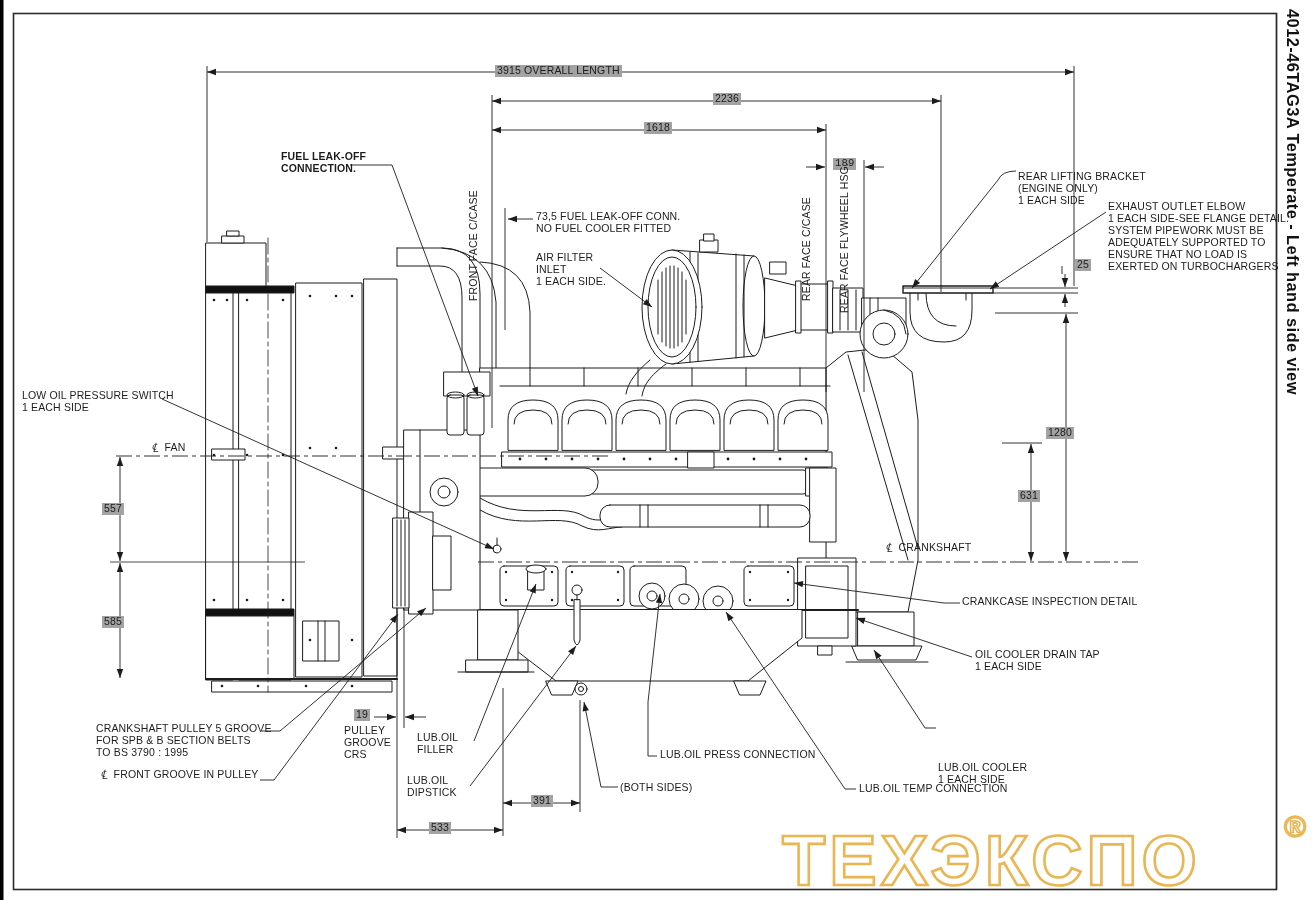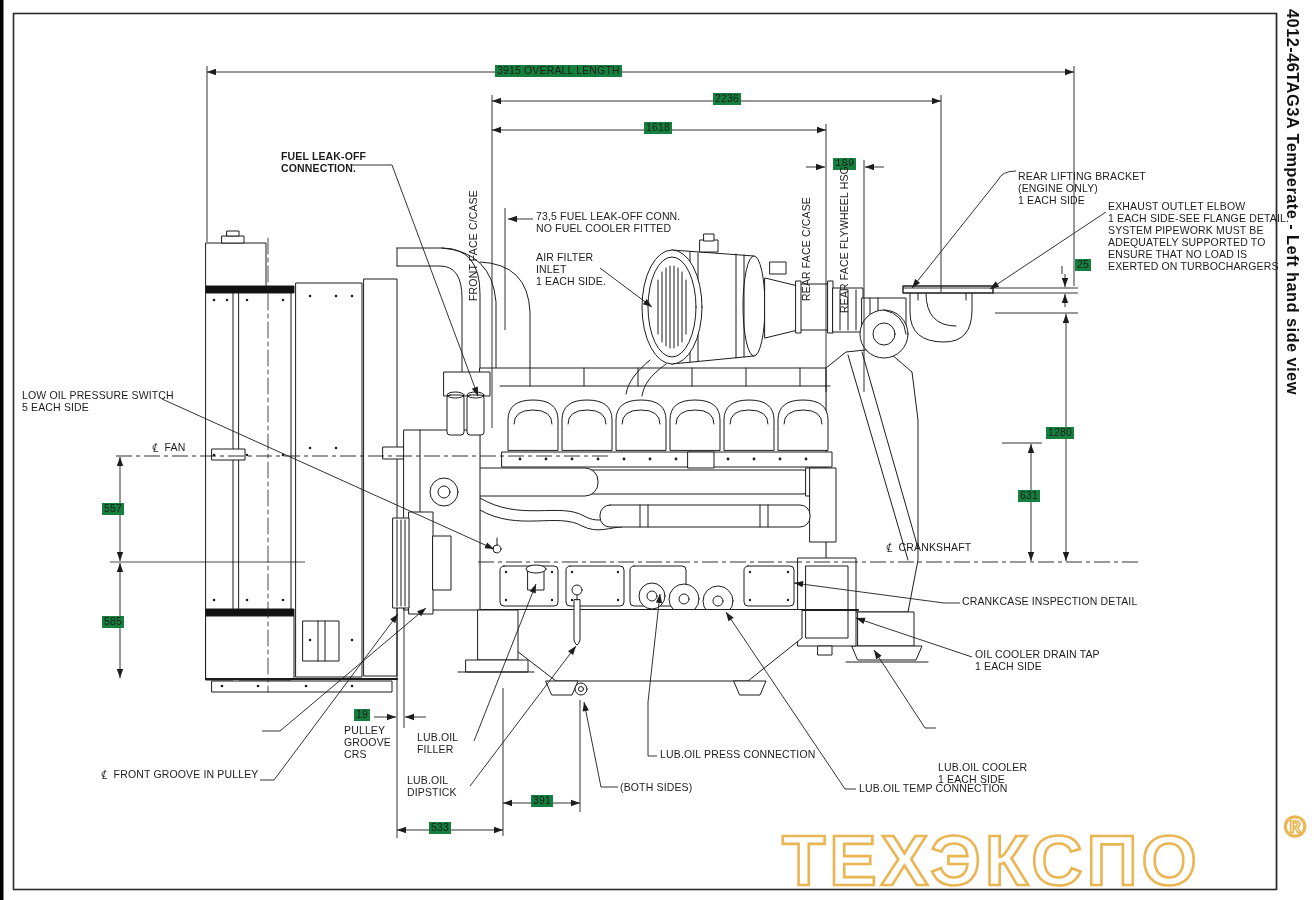--- a/index.html
+++ b/index.html
@@ -1,21 +1,21 @@
 <!DOCTYPE html>
 <html><head>
 <meta charset="utf-8">
 <style>
   html,body{margin:0;padding:0;background:#e8e8e8;}
   #sheet{position:relative;width:1314px;height:900px;background:#ffffff;overflow:hidden;
          font-family:"Liberation Sans",sans-serif;}
   svg{position:absolute;left:0;top:0;z-index:1;}
   .lbl{position:absolute;z-index:5;font-family:"Liberation Sans",sans-serif;font-size:10.5px;
        color:#1c1c1c;line-height:1.14;white-space:pre-line;letter-spacing:.15px;}
-  .dim{background:#15803d;padding:0 2px;z-index:5;}
+  .dim{background:#a3a3a3;padding:0 2px;z-index:5;}
   .vert{transform:rotate(-90deg);transform-origin:0 100%;white-space:nowrap;}
   .clrow{display:flex;align-items:center;gap:6px;white-space:nowrap;}
   .cl-sym{font-size:13px;font-style:italic;}
   .vtitle{position:absolute;left:1283px;top:9px;z-index:6;writing-mode:vertical-rl;
           font-weight:bold;font-size:16.5px;letter-spacing:.4px;color:#111;white-space:nowrap;}
   .wm{position:absolute;left:782px;top:820px;z-index:8;font-weight:bold;font-size:71px;
       letter-spacing:4px;color:transparent;-webkit-text-stroke:2.6px #eab653;white-space:nowrap;text-align:right;}
   .wm-reg{position:absolute;left:1284px;top:810px;z-index:8;font-weight:bold;font-size:30px;
       color:transparent;-webkit-text-stroke:1.6px #eab653;}
 </style>
@@ -352,21 +352,21 @@
 <div class="lbl vert" style="left:851px;top:301px;">REAR FACE FLYWHEEL HSG.</div>
 
 <div class="lbl" style="left:281px;top:151px;font-weight:bold;">FUEL LEAK-OFF
 CONNECTION.</div>
 <div class="lbl" style="left:536px;top:211px;">73,5   FUEL LEAK-OFF CONN.
 NO FUEL COOLER FITTED</div>
 <div class="lbl" style="left:536px;top:252px;">AIR FILTER
 INLET
 1 EACH SIDE.</div>
 <div class="lbl" style="left:22px;top:390px;">LOW OIL PRESSURE SWITCH
-5 EACH SIDE</div>
+1 EACH SIDE</div>
 <div class="lbl" style="left:1018px;top:152px;margin-top:19px;">REAR LIFTING BRACKET
 (ENGINE ONLY)
 1 EACH SIDE</div>
 <div class="lbl" style="left:1108px;top:201px;">EXHAUST OUTLET ELBOW
 1 EACH SIDE-SEE FLANGE DETAIL.
 SYSTEM PIPEWORK MUST BE
 ADEQUATELY SUPPORTED TO
 ENSURE THAT NO LOAD IS
 EXERTED ON TURBOCHARGERS</div>
 
@@ -388,20 +388,23 @@
 
 <div class="lbl" style="left:962px;top:596px;">CRANKCASE INSPECTION DETAIL</div>
 <div class="lbl" style="left:975px;top:649px;">OIL COOLER DRAIN TAP
 1 EACH SIDE</div>
 <div class="lbl" style="left:938px;top:721px;margin-top:41px;">LUB.OIL COOLER
 1 EACH SIDE</div>
 <div class="lbl" style="left:660px;top:749px;">LUB.OIL PRESS CONNECTION</div>
 <div class="lbl" style="left:859px;top:783px;">LUB.OIL TEMP CONNECTION</div>
 <div class="lbl" style="left:620px;top:782px;">(BOTH SIDES)</div>
 
+<div class="lbl" style="left:96px;top:723px;">CRANKSHAFT PULLEY 5 GROOVE
+FOR SPB &amp; B SECTION BELTS
+TO BS 3790 :  1995</div>
 <div class="lbl clrow" style="left:100px;top:768px;">
   <span class="cl-sym">℄</span>
   <span>FRONT GROOVE IN PULLEY</span>
 </div>
 
 <div class="lbl dim" style="left:354px;top:709px;">19</div>
 <div class="lbl" style="left:344px;top:725px;">PULLEY
 GROOVE
 CRS</div>
 <div class="lbl" style="left:417px;top:732px;">LUB.OIL

